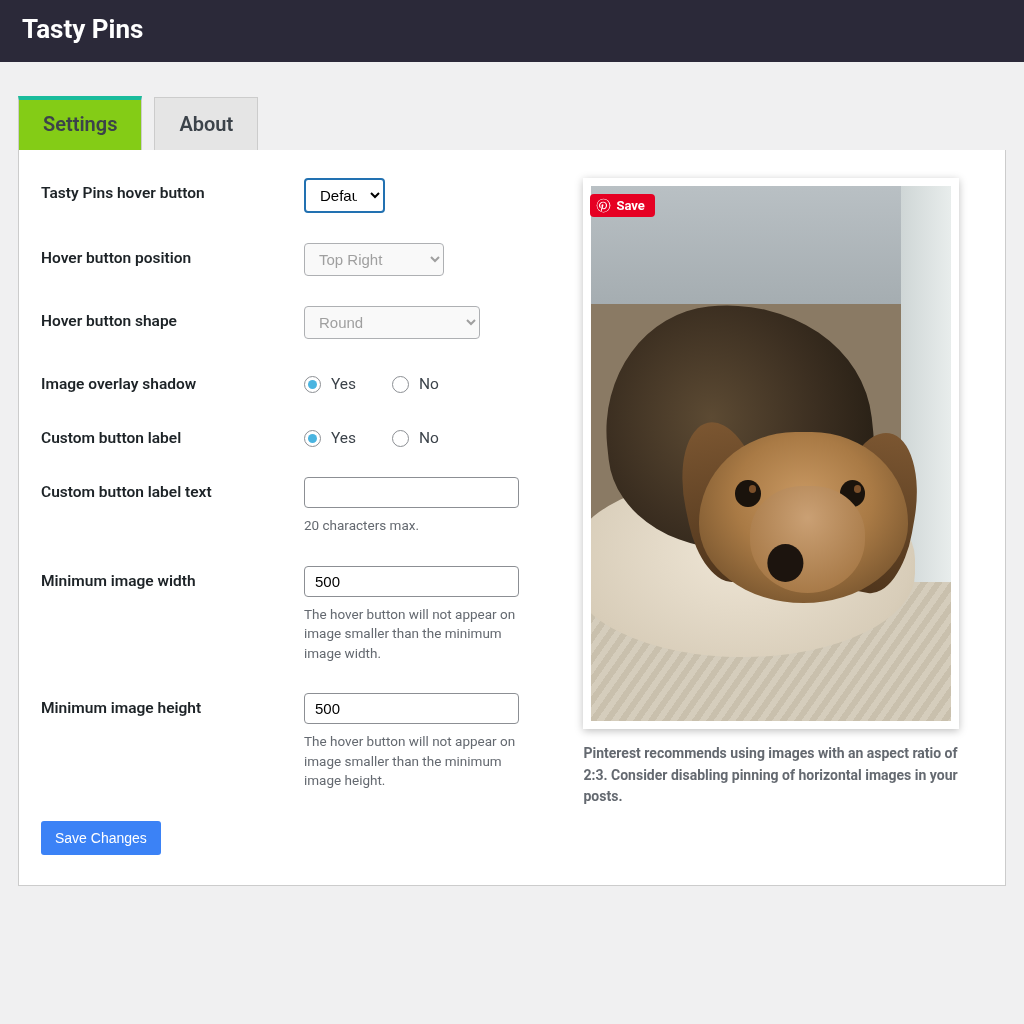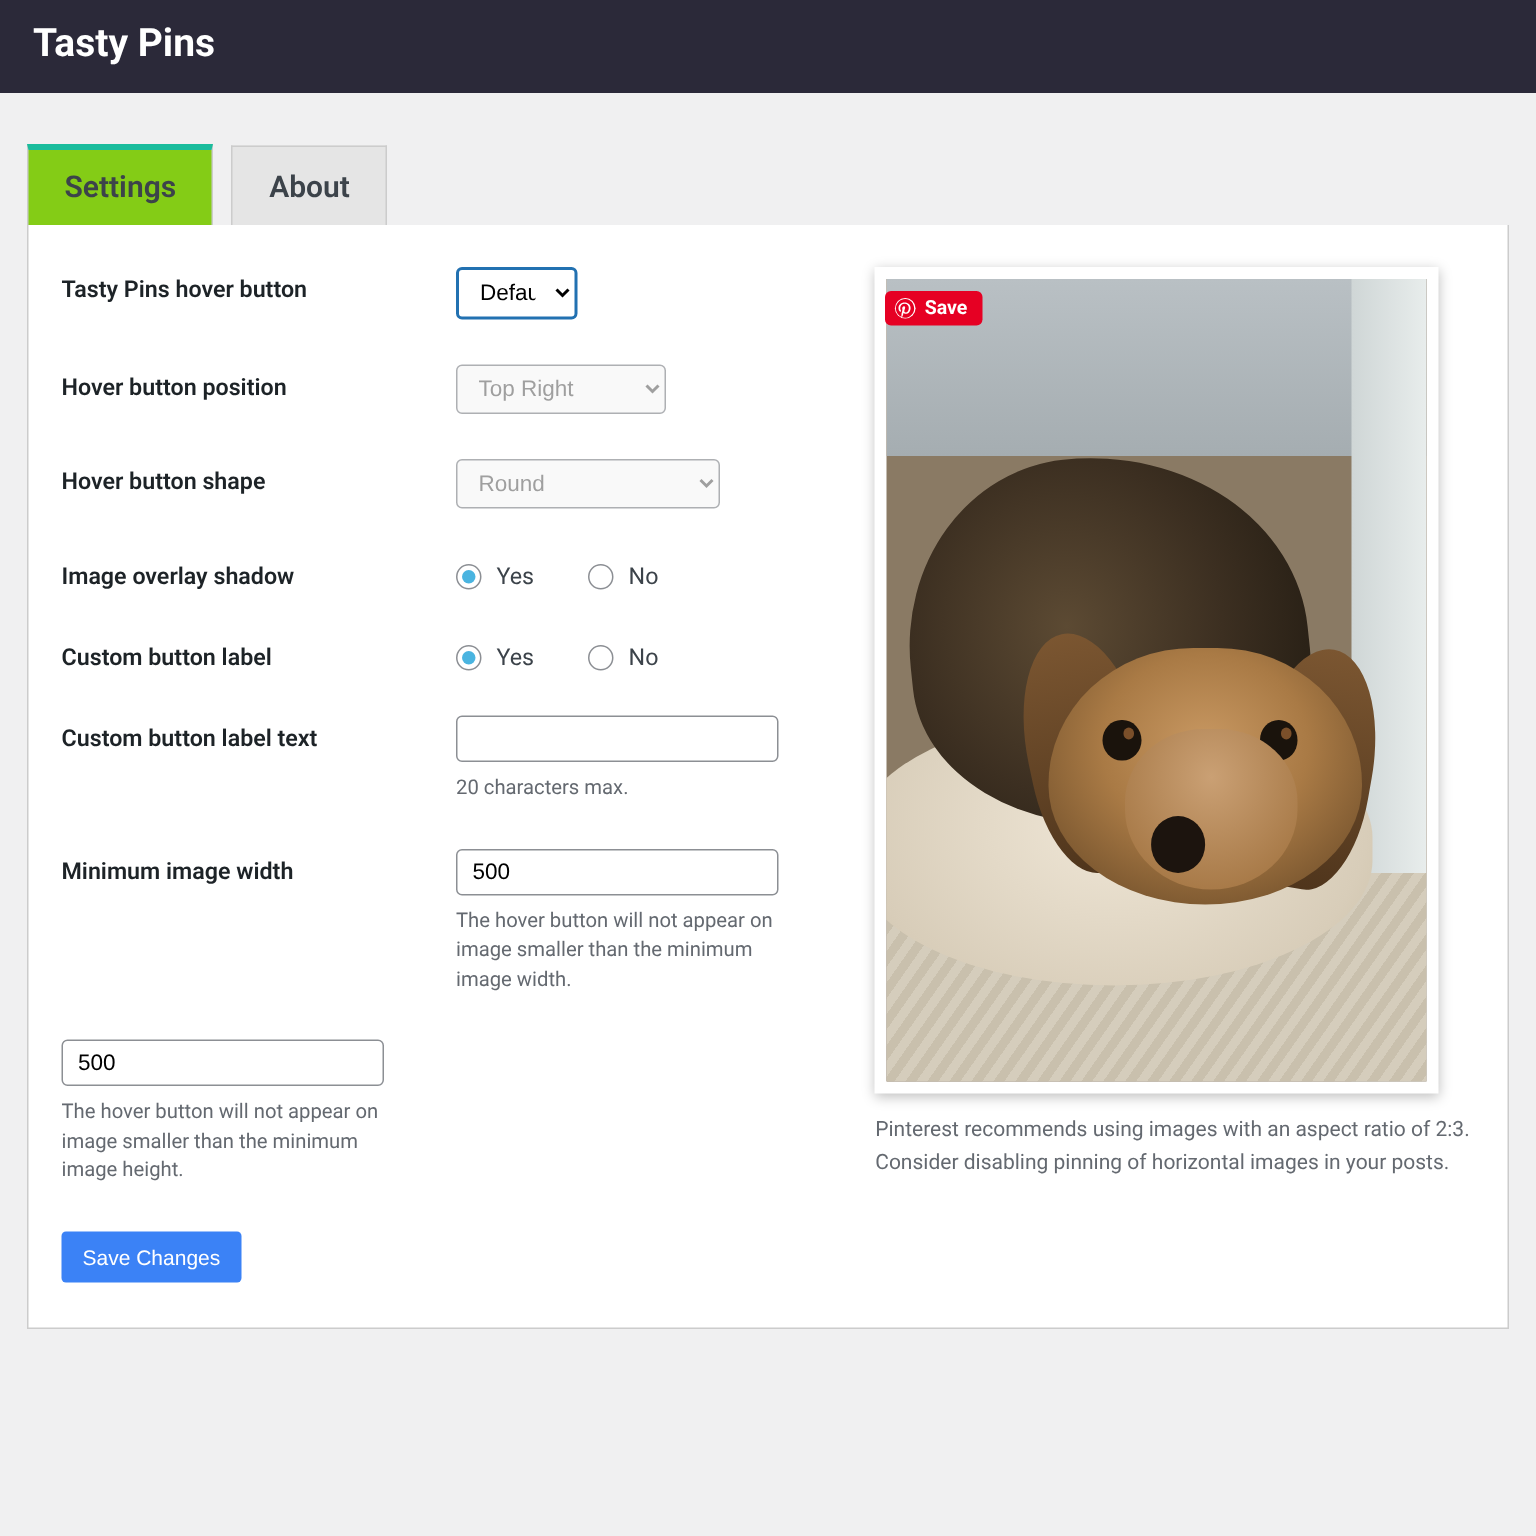--- a/index.html
+++ b/index.html
@@ -223,20 +223,21 @@
     align-items:center;
     gap:5px;
   }
   .save-pin svg { width:15px; height:15px; }
   .preview-note {
     color:#646970;
     font-size:14px;
     line-height:1.55;
     margin-top:14px;
     max-width: 400px;
+    font-weight: bold;
   }
 </style>
 </head>
 <body>
 
 <div class="header">
   <h1>Tasty Pins</h1>
 </div>
 
 <div class="page">
@@ -313,20 +314,21 @@
 
       <div class="row">
         <div class="label">Minimum image width</div>
         <div class="control">
           <input type="text" value="500" style="">
           <div class="helper">The hover button will not appear on image smaller than the minimum image width.</div>
         </div>
       </div>
 
       <div class="row">
+        <div class="label">Minimum image height</div>
         <div class="control">
           <input type="text" value="500" style="">
           <div class="helper">The hover button will not appear on image smaller than the minimum image height.</div>
         </div>
       </div>
 
       <button class="save-btn">Save Changes</button>
     </div>
 
     <div class="preview">

